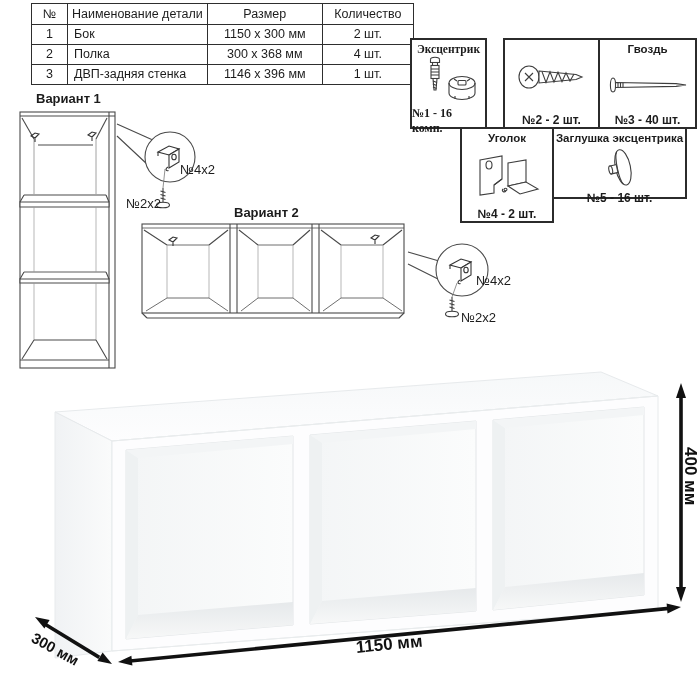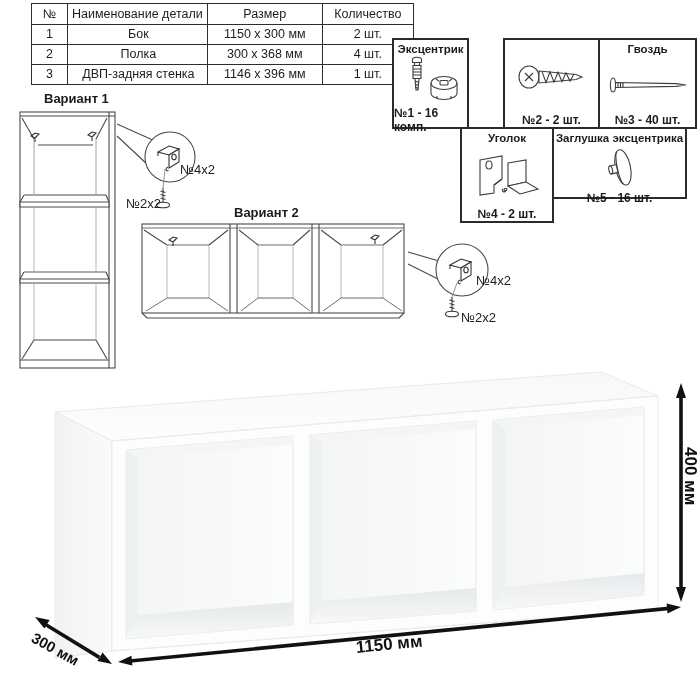--- a/index.html
+++ b/index.html
@@ -5,21 +5,21 @@
   html,body{margin:0;padding:0;background:#ffffff;}
   body{width:700px;height:690px;position:relative;overflow:hidden;
        font-family:"Liberation Sans", sans-serif;color:#1c1c1c;}
   .abs{position:absolute;}
 
   
   table.parts{border-collapse:collapse;font-size:12.5px;line-height:1;}
   table.parts td,table.parts th{border:1.5px solid #2e2e2e;font-weight:normal;
        padding:0 4px;height:19px;text-align:center;white-space:nowrap;}
   table.parts th{height:20px;}
-  table.parts .name{text-align:center;padding-left:6px;}
+  table.parts .name{text-align:left;padding-left:6px;}
 
   
   .hw-cell{position:absolute;border:2px solid #2b2b2b;background:#fff;
        display:flex;flex-direction:column;align-items:center;box-sizing:border-box;}
   .hw-title{font-weight:bold;font-size:11.5px;line-height:1.15;text-align:center;
        padding-top:3px;}
   .hw-icon{flex:1;display:flex;align-items:center;justify-content:center;}
   .hw-count{font-weight:bold;font-size:12px;}
 
   .variant-title{font-weight:bold;font-size:13px;white-space:nowrap;}
@@ -56,21 +56,21 @@
   </tr>
   <tr>
     <td>3</td>
     <td class="name">ДВП-задняя стенка</td>
     <td>1146 х 396 мм</td>
     <td>1 шт.</td>
   </tr>
 </tbody>
   </table>
 
-<div class="hw-cell" style="left:392px;top:38px;width:77px;height:91px;">
+<div class="hw-cell" style="left:410px;top:38px;width:77px;height:91px;font-family:Liberation Serif, serif;">
   <div class="hw-title">Эксцентрик</div>
   <div class="hw-icon">
     <svg width="62" height="50" viewBox="0 0 62 50">
       <g stroke="#3d3d3d" stroke-width="1.1" fill="#fff">
         <ellipse cx="17" cy="3.5" rx="4.5" ry="2.2"></ellipse>
         <path d="M12.5,3.5 L12.5,6.5 L21.5,6.5 L21.5,3.5"></path>
         <rect x="14.5" y="6.5" width="5" height="3"></rect>
         <rect x="13" y="9.5" width="8" height="13"></rect>
         <path d="M13,13 h8 M13,16 h8 M13,19 h8" fill="none"></path>
         <path d="M15,22.5 L19,22.5 L18,34 L16,34 Z"></path>
@@ -141,21 +141,21 @@
         <ellipse cx="23" cy="23" rx="7.5" ry="18"></ellipse>
         <path d="M20,6.5 C16.5,12 16.5,34 20,39.5" fill="none"></path>
         <rect x="10" y="19" width="7" height="8"></rect>
         <ellipse cx="10.5" cy="23" rx="1.8" ry="4"></ellipse>
       </g>
     </svg>
   </div>
   <div class="hw-count">№5 - 16 шт.</div>
 </div>
 
-<div class="variant-title abs" style="left:44px;top:91px;">Вариант 1</div>
+<div class="variant-title abs" style="left:36px;top:91px;">Вариант 1</div>
 
 <svg class="abs" style="left:14px;top:108px;" width="215" height="268" viewBox="0 0 215 268">
   <g stroke="#4a4a4a" stroke-width="1.1" fill="none">
 
     <rect x="6" y="4" width="95" height="256" fill="#fff"></rect>
     <path d="M95,4 L95,260"></path>
     <path d="M6,8 L101,8"></path>
 
     <path d="M8,10 L20,31"></path>
     <path d="M93,10 L82,31"></path>

